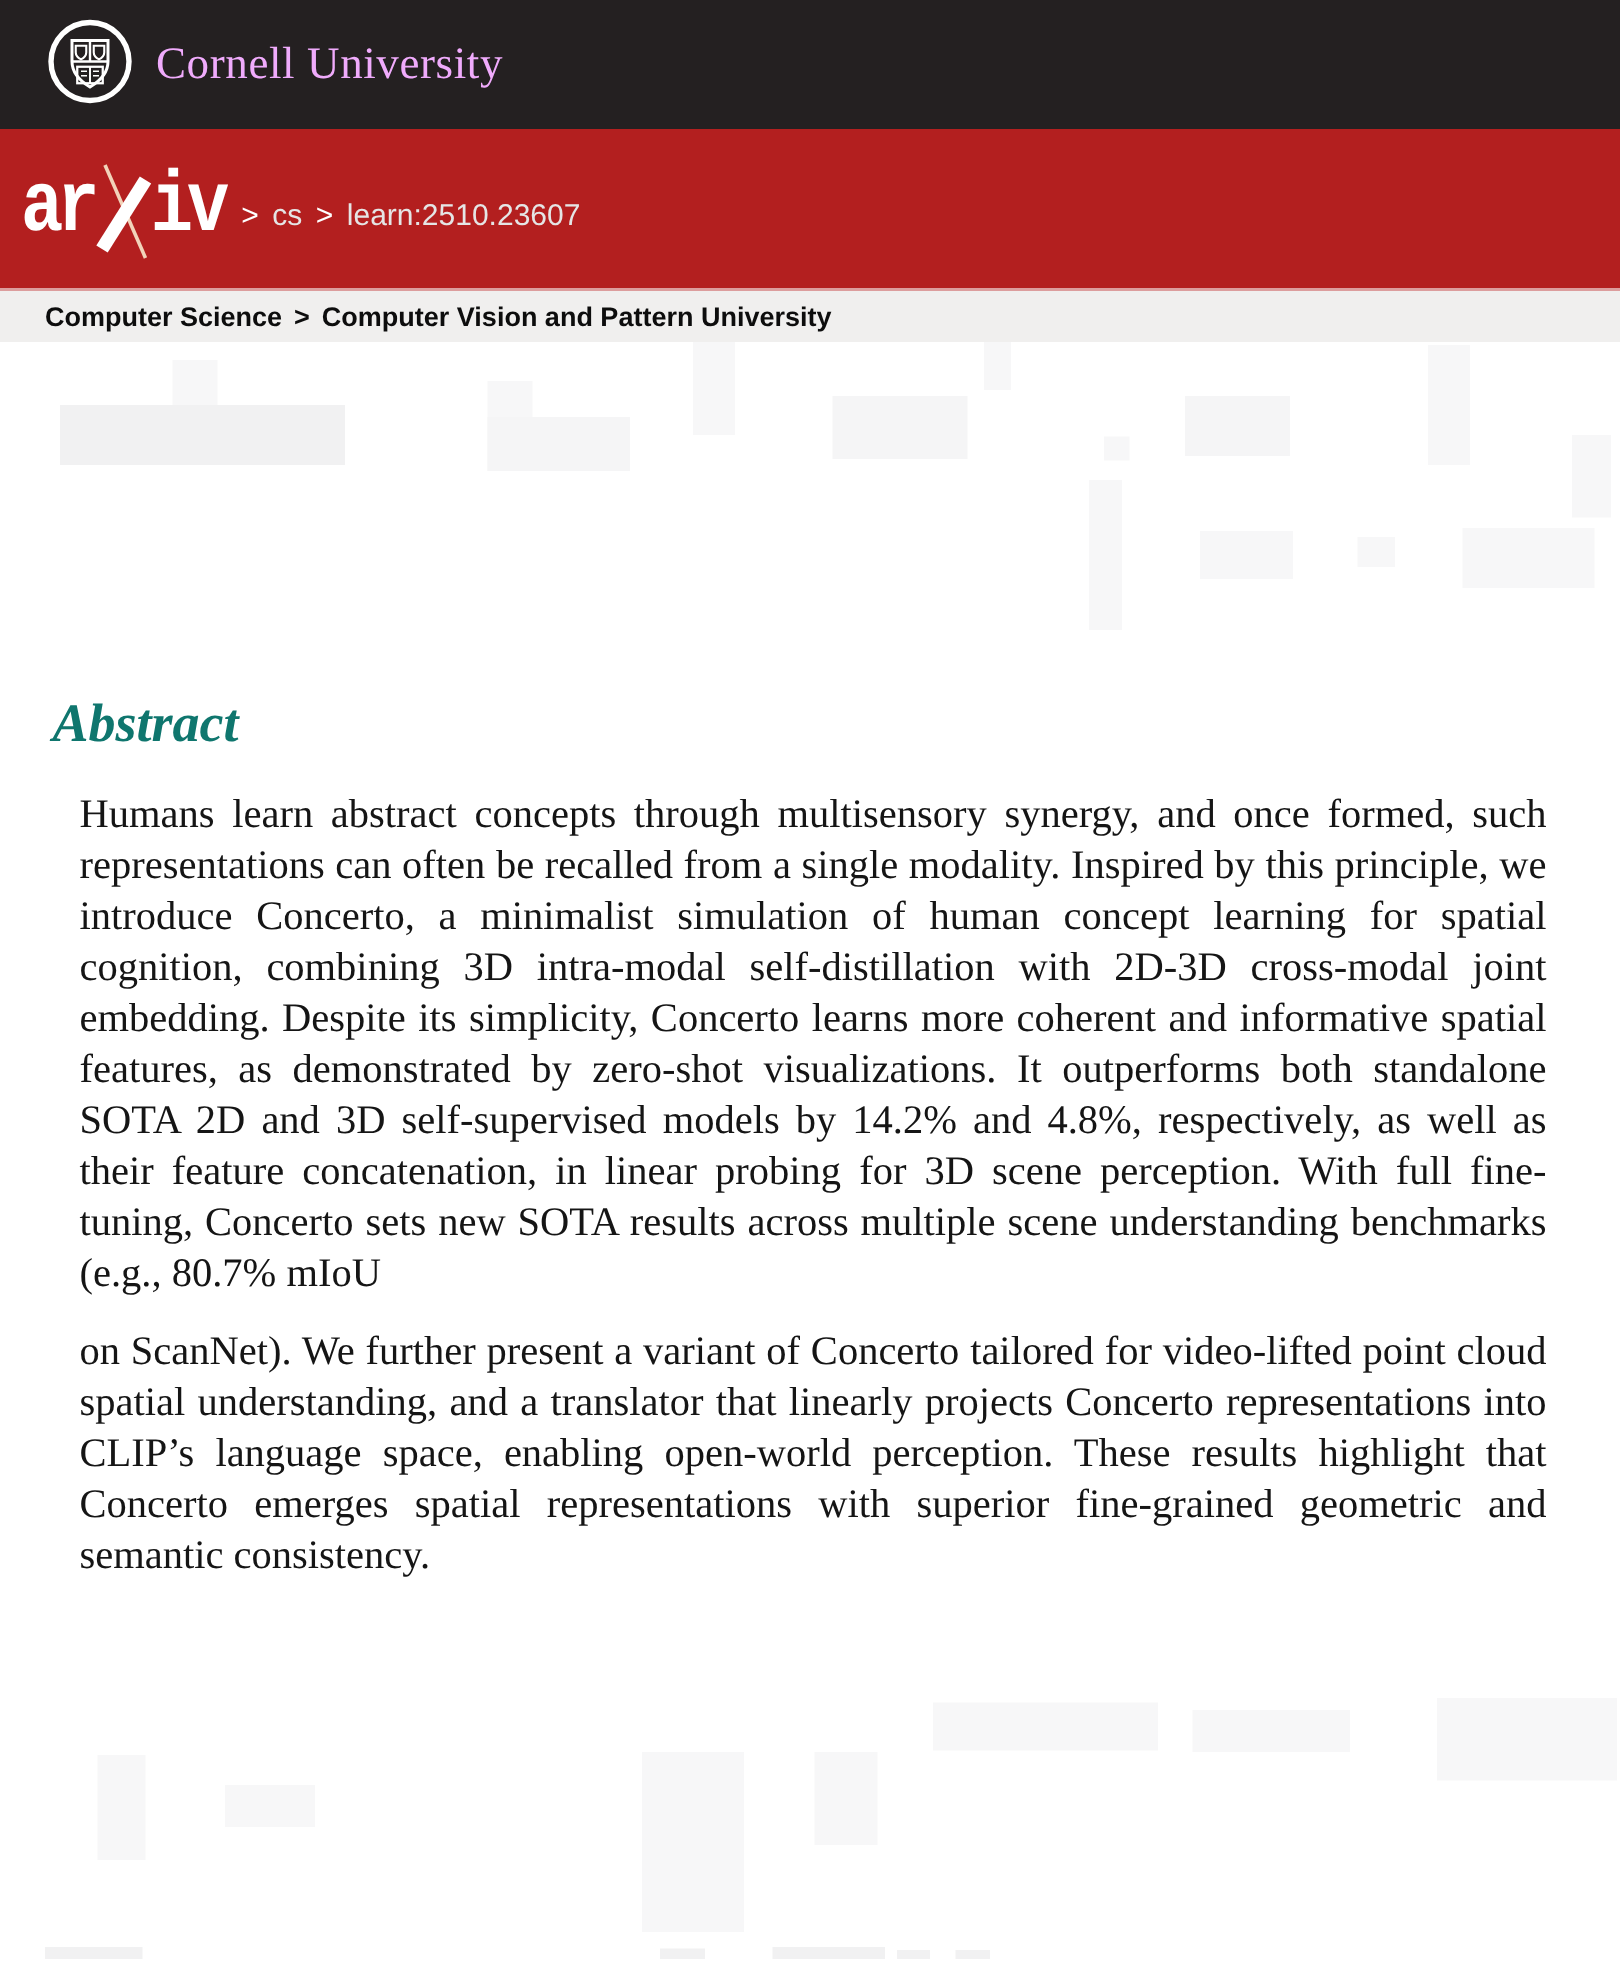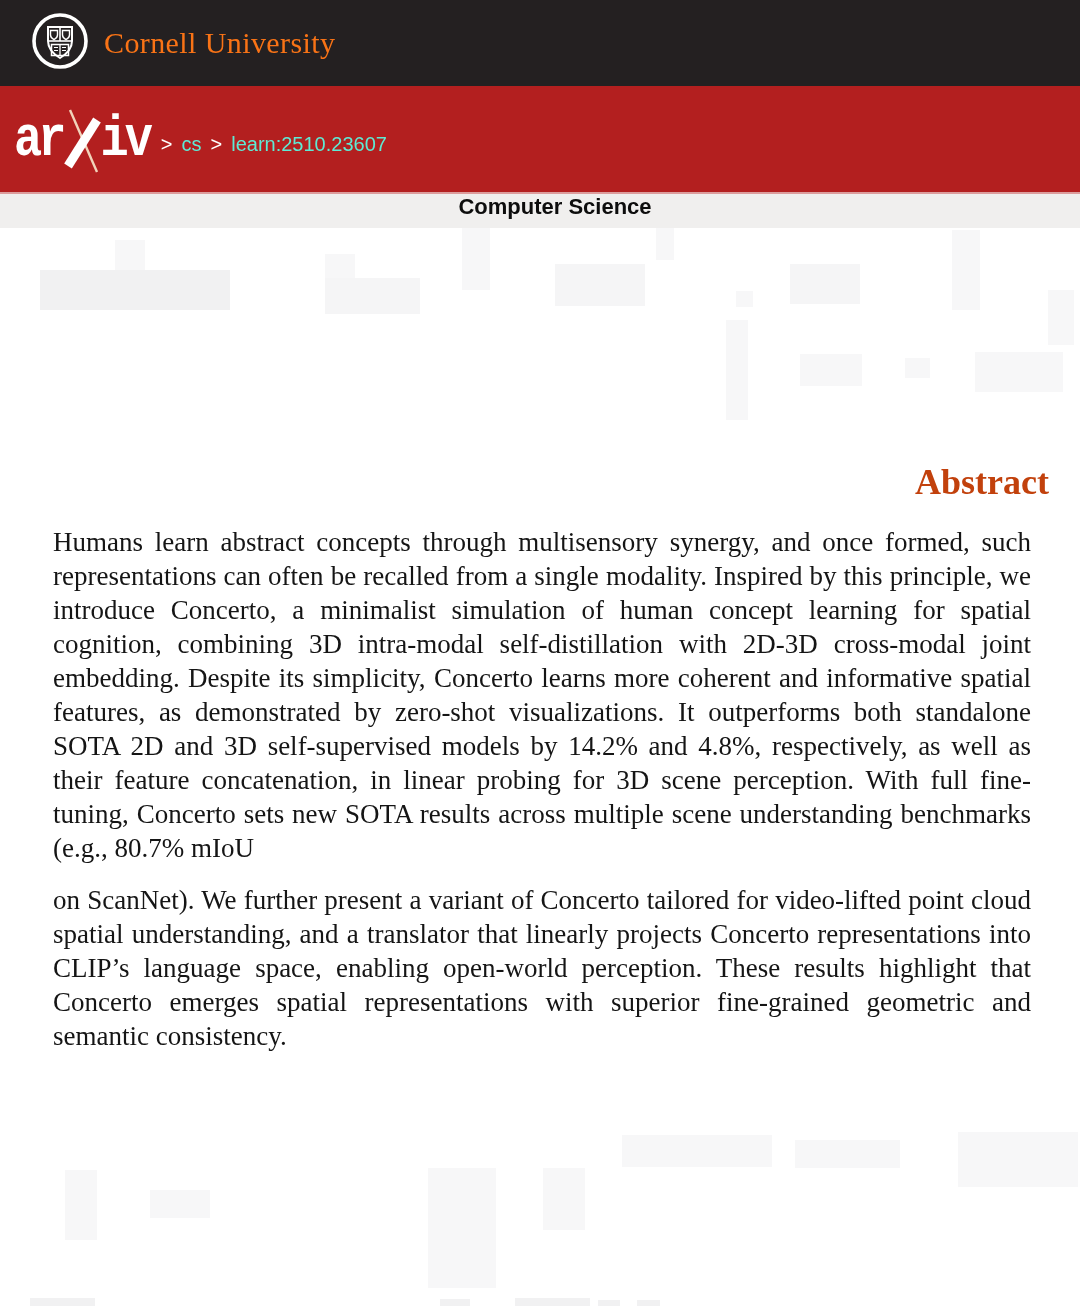--- a/index.html
+++ b/index.html
@@ -15,21 +15,21 @@
   
   .topbar {
     height:86px;
     background:#242021;
     display:flex;
     align-items:center;
     padding-left:31px;
   }
   .cornell-logo { flex:0 0 auto; }
   .cornell-wordmark {
-    color:#f97316;
+    color:#f0abfc;
     font-family:"Liberation Serif", serif;
     font-size:30px;
     letter-spacing:0.4px;
     margin-left:15px;
     font-weight:400;
   }
 
   
   .banner {
     height:106px;
@@ -58,59 +58,59 @@
   .banner-breadcrumb {
     display:flex;
     align-items:center;
     gap:9px;
     margin-left:12px;
     margin-top:10px;
     color:#ffffff;
     font-size:20px;
   }
   .banner-breadcrumb a {
-    color:#5eead4;
+    color:#e5e5e5;
     text-decoration:none;
     cursor:pointer;
   }
 
   
   .subjectbar {
     height:36px;
     background:#f0efee;
     border-top:2px solid #dc9d9d;
     display:flex;
     align-items:center;
     gap:8px;
     padding-left:30px;
-    font-size:22px;
+    font-size:18px;
     font-weight:700;
     color:#0d0d0d;
-    flex-direction:column;
   }
 
   
   main {
     position:relative;
     height:1077px;
     background:#ffffff;
   }
   .abstract-block {
     position:absolute;
     left:35px;
     top:233px;
     width:1014px;
   }
   .abstract-heading {
     margin:0 0 22px 0;
-    text-align:right;
+    text-align:left;
     font-family:"Liberation Serif", serif;
     font-weight:700;
     font-size:36px;
-    color:#c2410c;
+    color:#0f766e;
+    font-style:italic;
   }
   .abstract-block p {
     margin:18px;
     font-family:"Liberation Serif", serif;
     font-size:27px;
     line-height:34px;
     text-align:justify;
     color:#151515;
   }
   .abstract-block p + p { margin-top:13px; }

